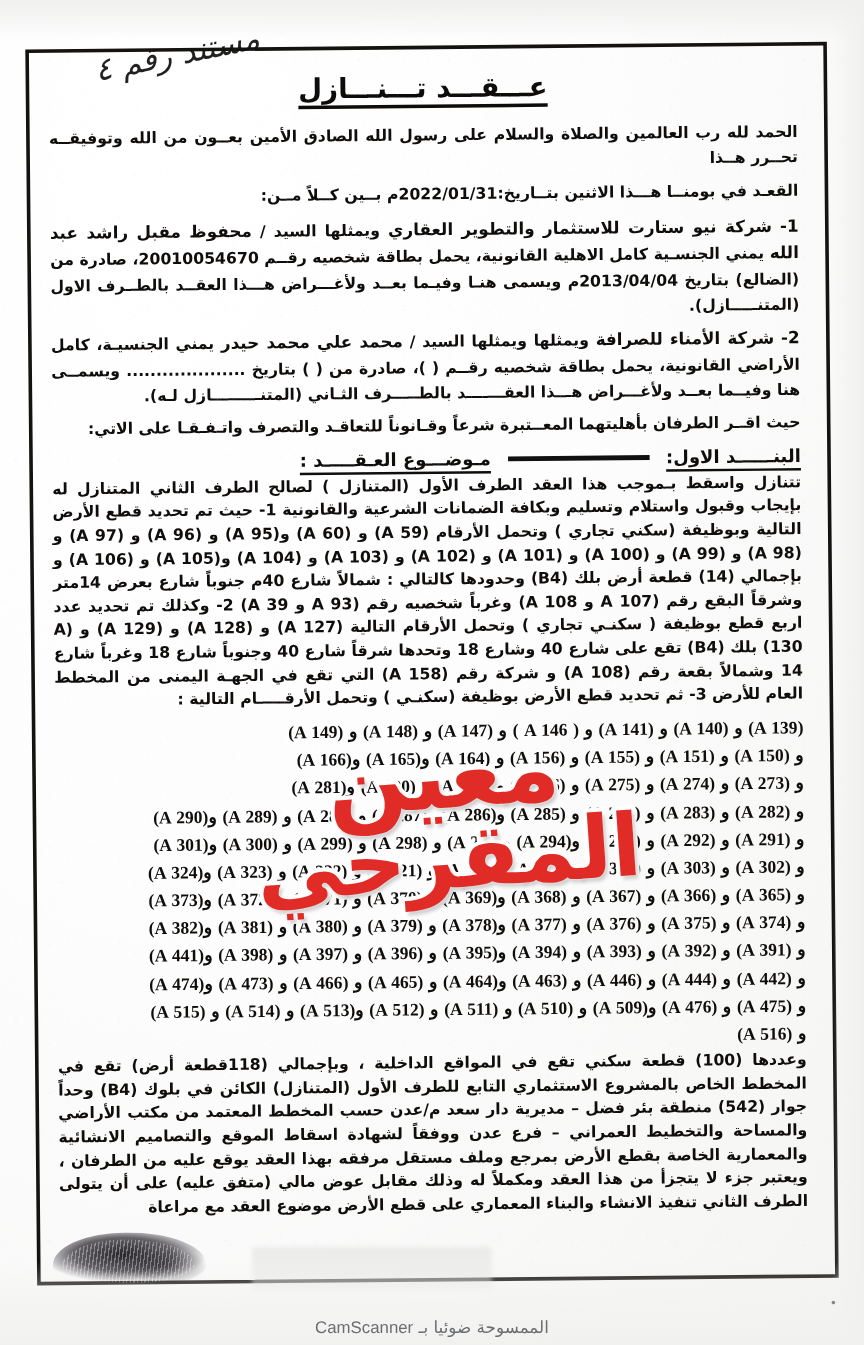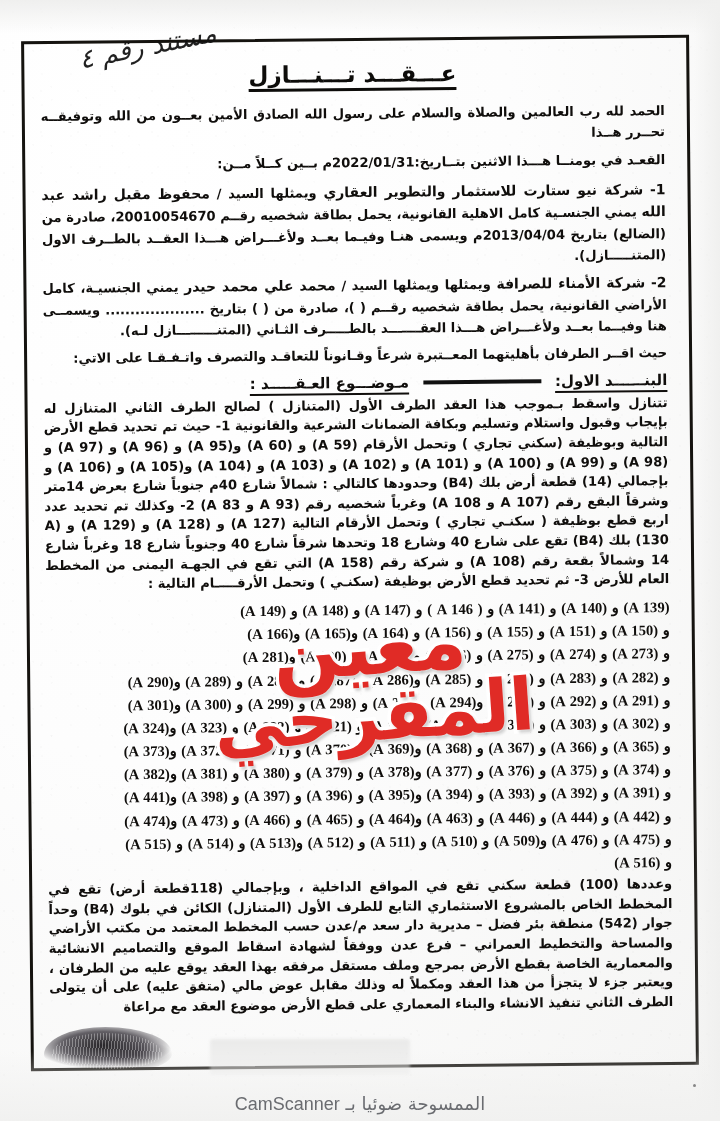--- a/index.html
+++ b/index.html
@@ -155,21 +155,21 @@
     background:linear-gradient(#d9d9d8,#ececeb);
     opacity:.45;filter:blur(1.6px);z-index:20;
     border-radius:3px;
   }
 
   
   #scan-footer{
     position:absolute;left:0;right:0;bottom:6px;
     text-align:center;direction:rtl;
     font-family:"DejaVu Sans","Liberation Sans",sans-serif;
-    font-size:18px;color:#5f6166;letter-spacing:.3px;z-index:50;
+    font-size:14px;color:#5f6166;letter-spacing:.3px;z-index:50;
     opacity:.92;
   }
   #scan-footer .brand{font-family:"Liberation Sans",sans-serif;letter-spacing:0;}
   #corner-dot{
     position:absolute;right:24px;bottom:34px;width:3px;height:3px;
     background:#6b6b6b;border-radius:50%;z-index:50;opacity:.8;
   }
 </style>
 </head>
 <body>
@@ -210,21 +210,21 @@
         <span class="rule"></span>
         <span>مـوضـــوع العـقـــــد :</span>
       </div>
 
       <p class="ar para tight">
         <span>تتنازل واسقط بـموجب هذا العقد الطرف الأول (المتنازل ) لصالح الطرف الثاني المتنازل له بإيجاب وقبول واستلام وتسليم وبكافة الضمانات الشرعية والقانونية 1- حيث تم تحديد قطع الأرض التالية وبوظيفة (سكني تجاري ) وتحمل الأرقام</span>
         <span class="n">(A 59) و (A 60) و(A 95) و (A 96) و (A 97) و (A 98) و (A 99) و (A 100) و (A 101) و (A 102) و (A 103) و (A 104) و(A 105) و (A 106) و بإجمالي (14) قطعة أرض بلك (B4)</span>
         <span>وحدودها كالتالي : شمالاً شارع 40م جنوباً شارع بعرض 14متر وشرقاً البقع رقم</span>
         <span class="n">(A 107 و A 108)</span>
         <span>وغرباً شخصيه رقم</span>
-        <span class="n">(93 A و A 83)</span>
+        <span class="n">(93 A و A 39)</span>
         <span>2- وكذلك تم تحديد عدد اربع قطع بوظيفة ( سكنـي تجاري ) وتحمل الأرقام التالية</span>
         <span class="n">(A 127) و (A 128) و (A 129) و (A 130)  بلك (B4)</span>
         <span>تقع على شارع 40 وشارع 18 وتحدها شرقاً شارع 40 وجنوباً شارع 18 وغرباً شارع 14 وشمالاً بقعة رقم</span>
         <span class="n">(A 108)</span>
         <span>و شركة رقم</span>
         <span class="n">(A 158)</span>
         <span>التي تقع في الجهـة اليمنى من المخطط العام للأرض</span>
         <span>3- ثم تحديد قطع الأرض بوظيفة (سكنـي ) وتحمل الأرقـــــام التالية :</span>
       </p>
 

